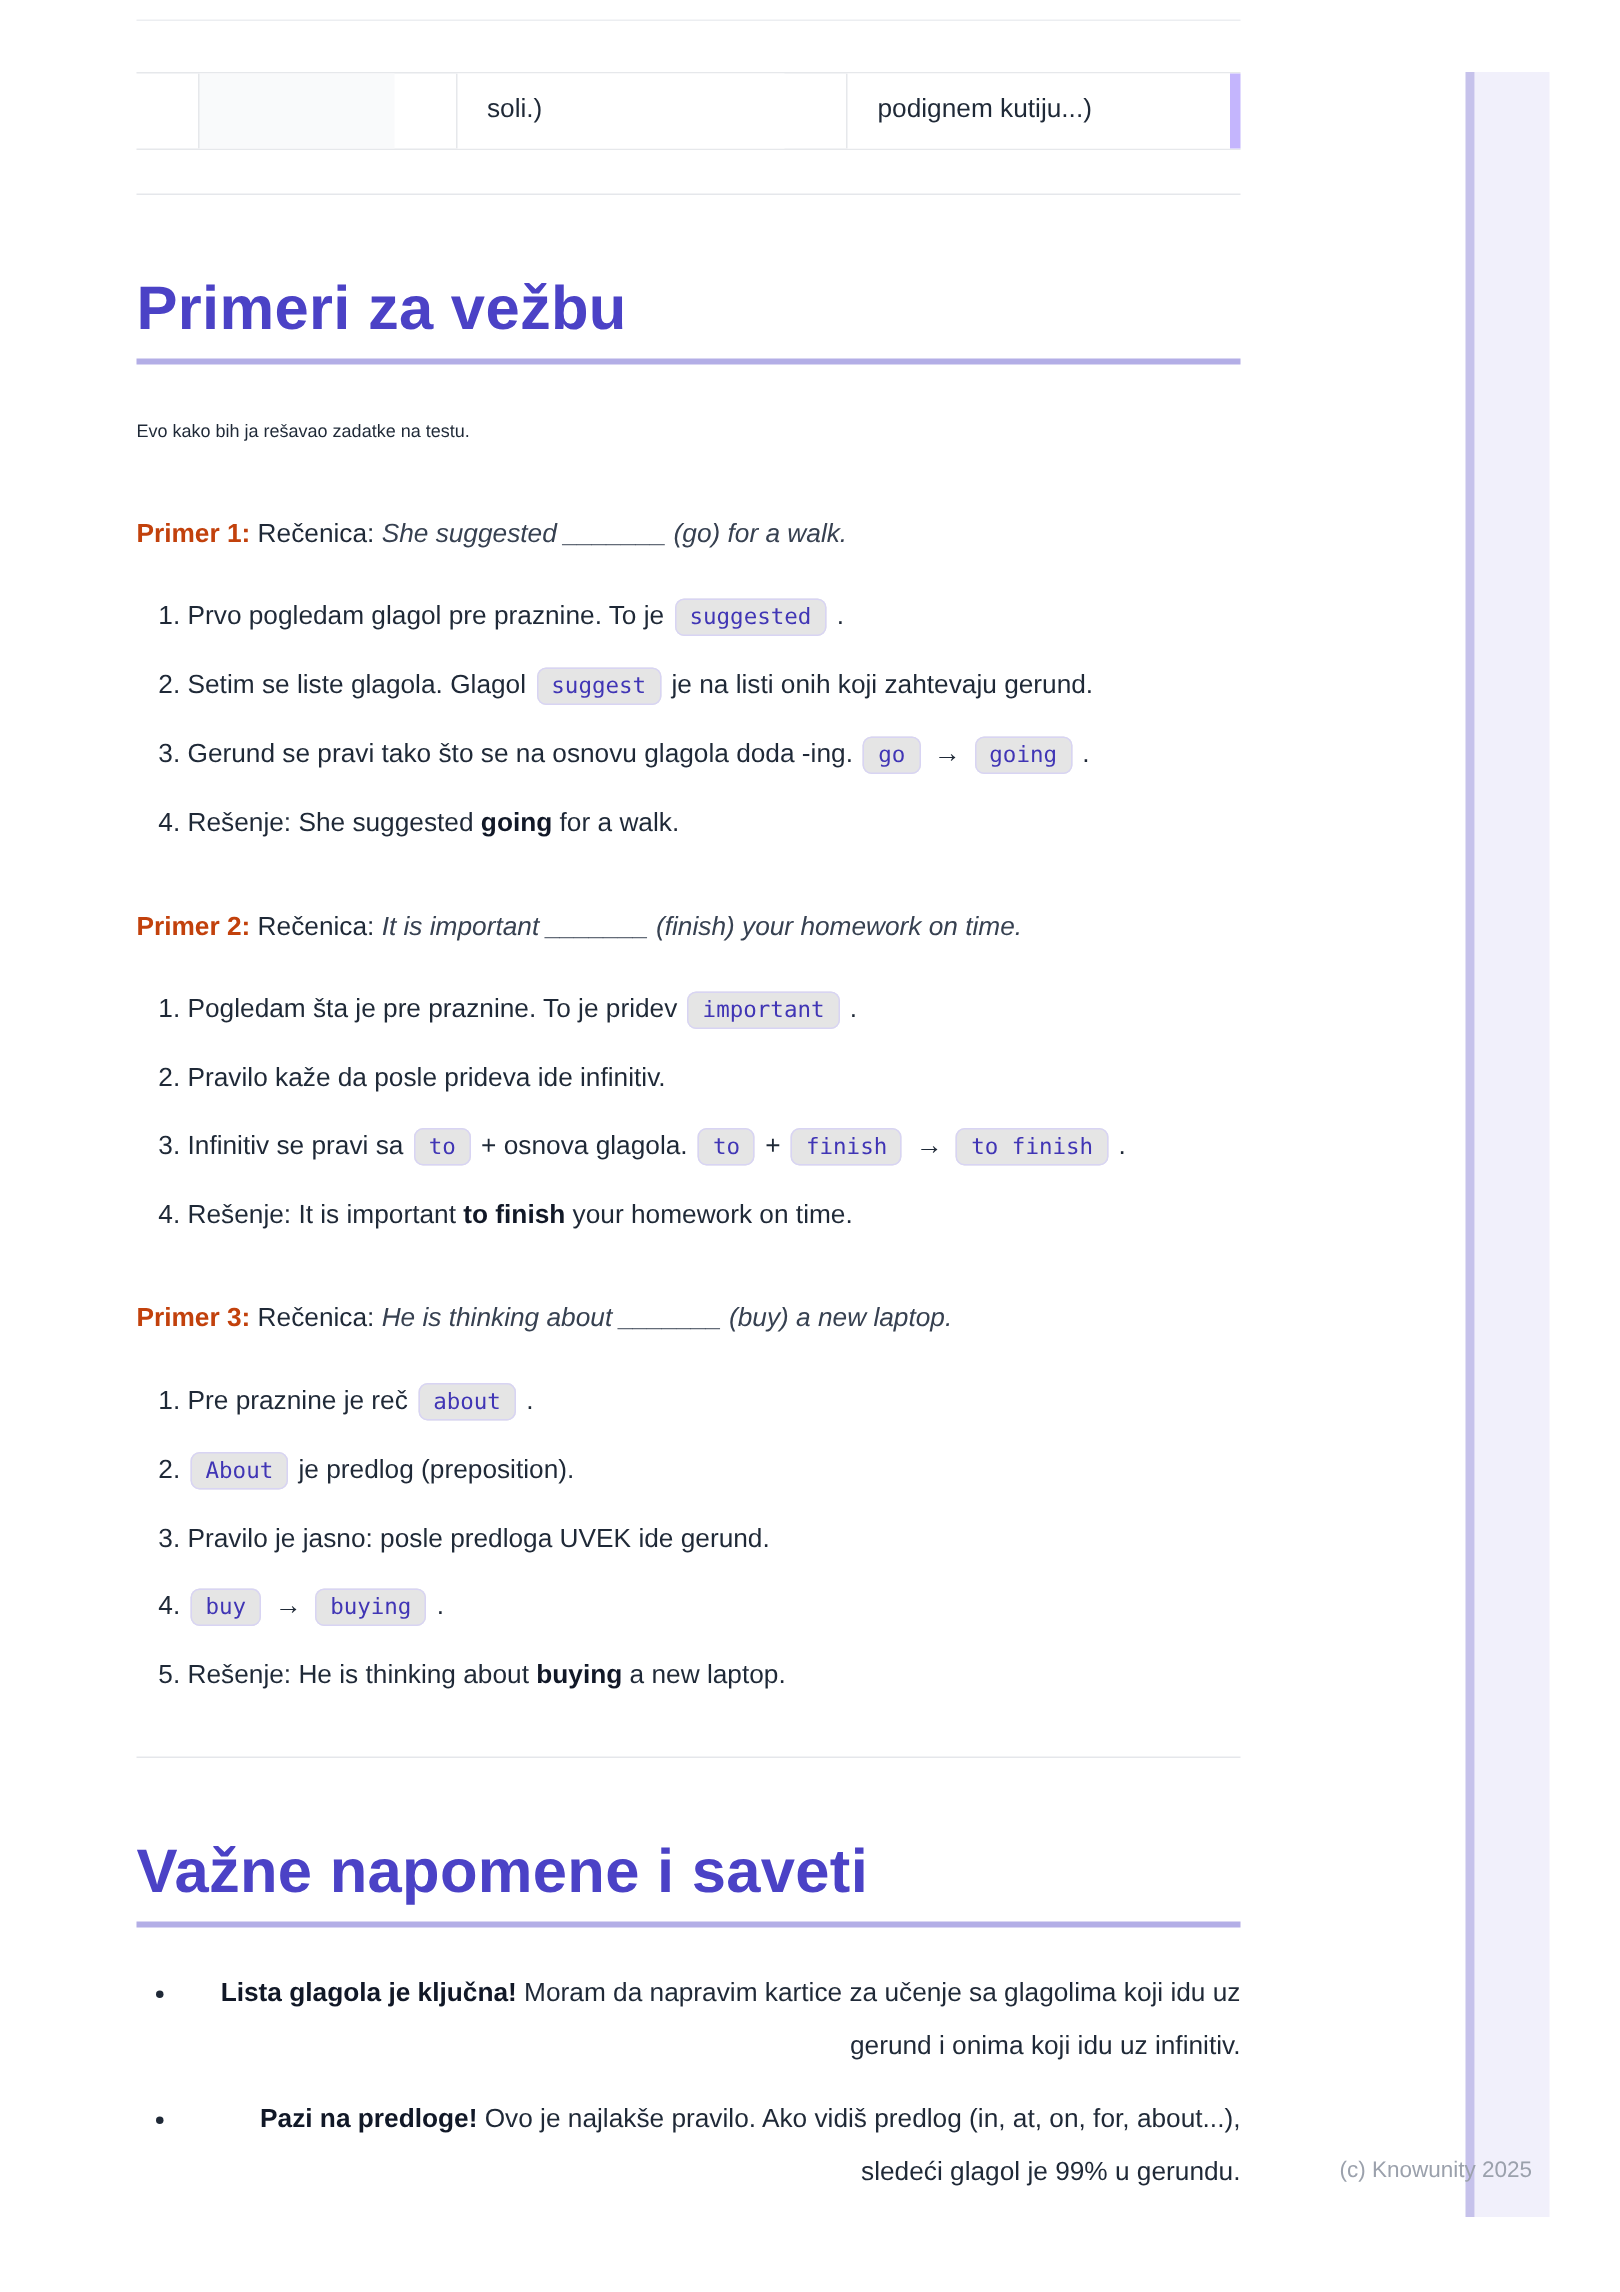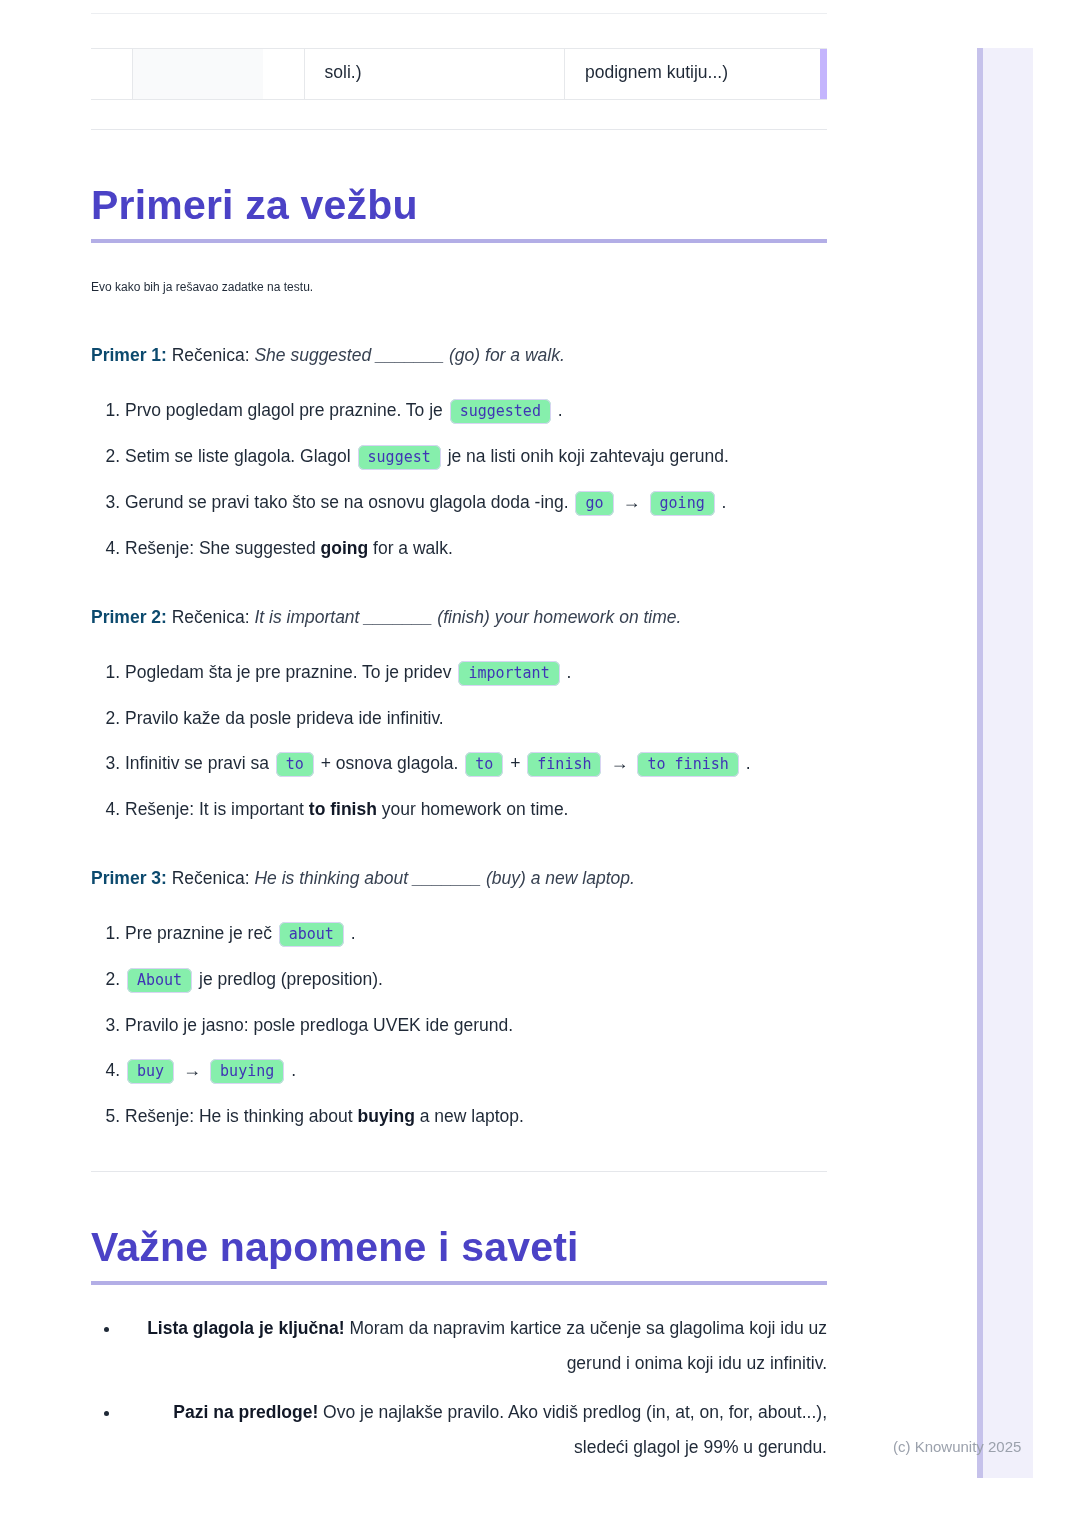--- a/index.html
+++ b/index.html
@@ -19,31 +19,31 @@
 
   .hr { border:none; height:1px; background:#e5e7eb; margin-top:29px; }
   .hr2 { border:none; height:1px; background:#e5e7eb; margin-top:40px; }
 
   h2.section-title { margin-top:55px; font-size:41px; line-height:40px; font-weight:700;
     color:#4b42c6; padding-bottom:14px; border-bottom:4px solid #b3aee6; letter-spacing:0.2px; }
 
   p.intro { margin-top:30px; font-size:12px; line-height:28px; color:#1f2937; }
 
   .example-head { margin-top:40px; font-size:17.5px; line-height:28px; }
-  .example-head .ex-label { font-weight:700; color:#0c4a6e; }
+  .example-head .ex-label { font-weight:700; color:#c2410c; }
   .example-head .ex-sentence { font-style:italic; color:#374151; }
 
   ol.steps { margin-top:26px; padding-left:34px; }
   ol.steps li { font-size:17.5px; line-height:30px; margin-bottom:15px; color:#1f2937; }
   ul.notes { margin-top:26px; padding-left:30px; }
   ul.notes li { font-size:17.5px; line-height:35px; margin-bottom:14px; color:#1f2937;text-align:right; }
   ul.notes li strong, ol.steps li strong { font-weight:700; color:#111827; }
 
   code.badge { font-family:"DejaVu Sans Mono","Liberation Mono",monospace;
-    font-size:15px; color:#4035b5; background:#86efac; border:1px solid #d8d4f3;
+    font-size:15px; color:#4035b5; background:#e5e5e5; border:1px solid #d8d4f3;
     border-radius:6px; padding:2px 9px 3px 9px; margin:0 2px; }
   .arrow { color:#1f2937; margin:0 7px; font-size:18px; }
 
   
   .side-track { position:absolute; left:983px; top:48px; width:50px; height:1430px; background:#f1f0fb; }
   .side-thumb { position:absolute; left:977px; top:48px; width:6px; height:1430px; background:#c6c2eb; }
 
   .watermark { position:absolute; left:893px; top:1438px; font-size:15px; color:#9ba1ac; z-index:5; }
 </style>
 </head>

